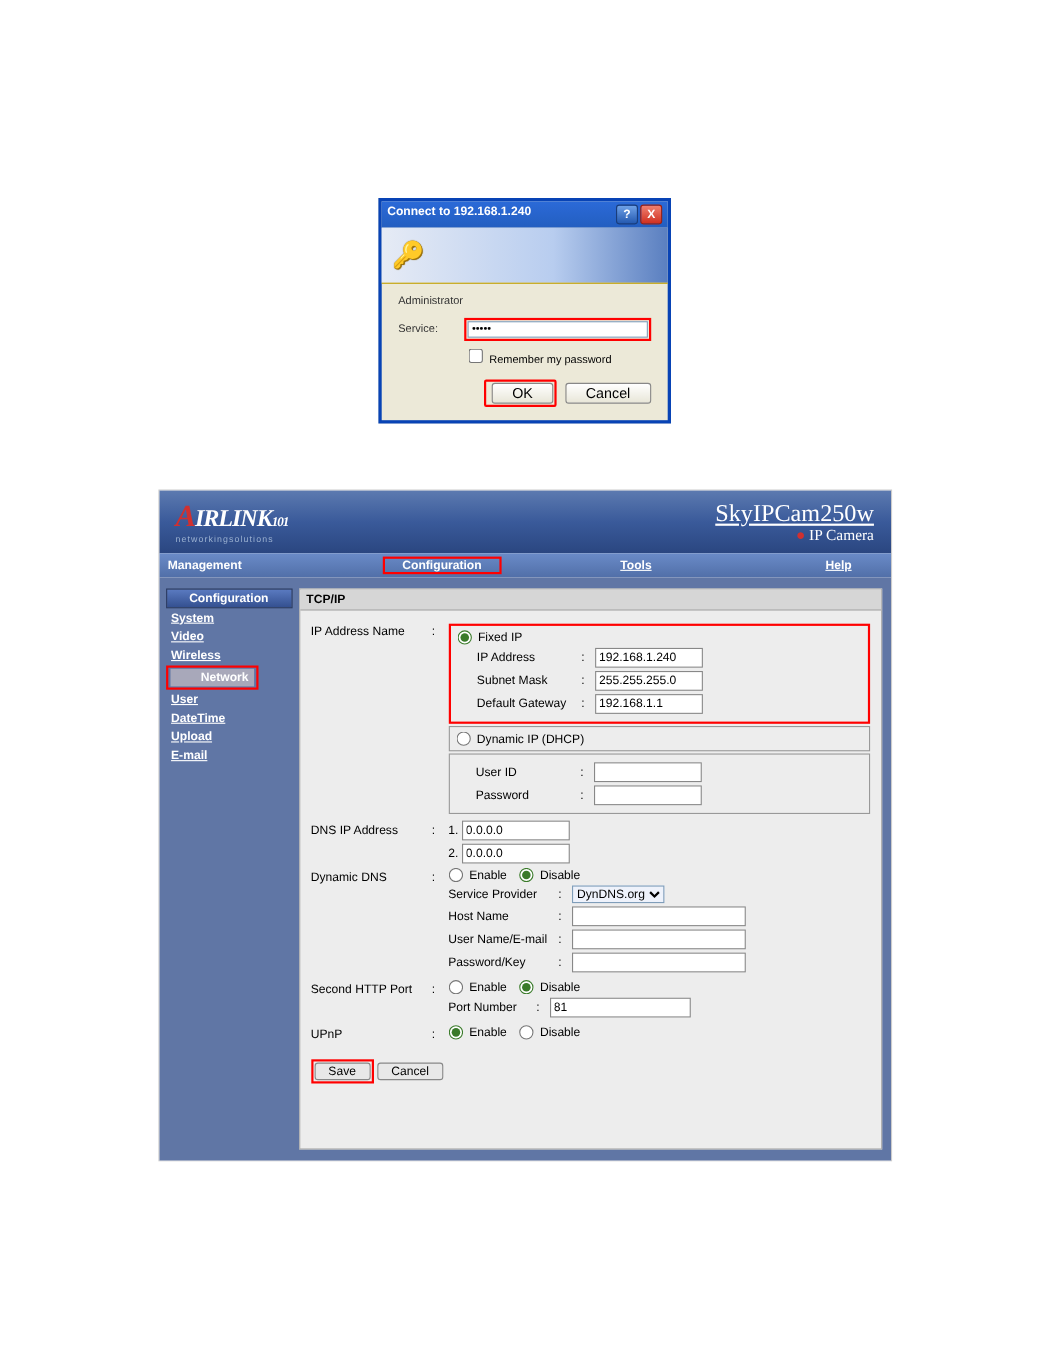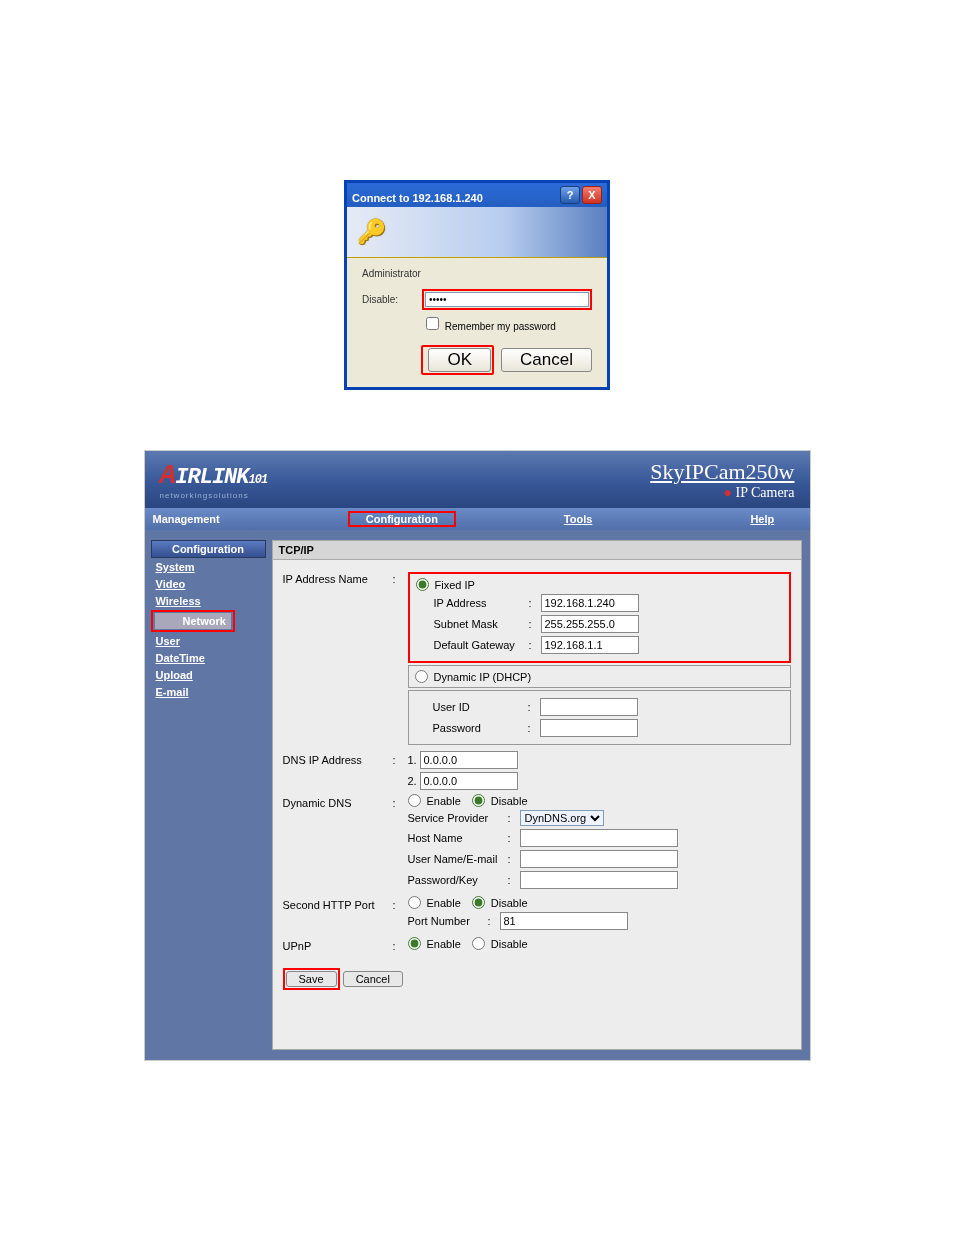--- a/index.html
+++ b/index.html
@@ -19,21 +19,21 @@
   background: #ece9d8;
 }
 .auth-title {
   background: linear-gradient(to bottom, #2b6ad8, #235ec0);
   color: white;
   font-weight: bold;
   font-size: 11px;
   padding: 3px 5px;
   display: flex;
   justify-content: space-between;
-  align-items: flex-end;
+  align-items: flex-start;
 }
 .titlebar-buttons { display:flex; gap:2px; }
 .help-btn, .close-btn {
   width: 18px; height: 16px; border-radius:3px;
   display:flex; align-items:center; justify-content:center;
   font-weight:bold; font-size:11px;
   background: linear-gradient(to bottom,#6fa2e8,#2459b0);
   border:1px solid #1a3d7a;
 }
 .close-btn { background: linear-gradient(to bottom,#f08070,#d03020); border-color:#a02010; color:white; }
@@ -48,34 +48,34 @@
 .auth-row { display:flex; align-items:center; margin:4px 0; }
 .auth-label { width: 60px; color:#333; font-size:10px; }
 .auth-info { color:#333; font-size:10px; margin-bottom:10px; }
 .auth-field-wrap { border:2px solid red; padding:1px; flex:1; }
 .auth-dialog input[type=text], .auth-dialog input[type=password] {
   width:100%; box-sizing:border-box; font-size:10px; padding:1px 3px;
   border:1px solid #7f9db9;
 }
 .auth-footer { text-align:right; padding:0 15px 12px 0; }
 .auth-btn {
-  font-size:17px; padding:1px 18px; background:linear-gradient(to bottom,#fff,#e8e6d8);
+  font-size:13px; padding:1px 18px; background:linear-gradient(to bottom,#fff,#e8e6d8);
   border:1px solid #888; border-radius:3px; margin-left:4px;
 }
 .ok-red { border:2px solid red; display:inline-block; padding:1px; border-radius:2px;}
 .remember { margin-left:60px; font-size:10px; margin-top:4px; }
 
 
 .camui { width: 665px; margin:0 auto; border:1px solid #ccc; }
 .cam-header {
   height:57px; background: linear-gradient(to bottom,#5c7ab0 0%, #3a5a9a 50%, #2a4680 100%);
   display:flex; justify-content:space-between; align-items:center;
   padding:0 15px;
 }
-.logo-text { font-family: Liberation Mono, monospace; font-weight:bold; font-size:22px; color:white; font-style:italic; letter-spacing:-1px;}
+.logo-text { font-family: Liberation Serif, serif; font-weight:bold; font-size:22px; color:white; font-style:italic; letter-spacing:-1px;}
 .logo-a { color:#d03030; font-size:28px; }
 .logo-sub { font-size:8px; color:#9ab0d0; letter-spacing:1px; display:block; font-style:normal;}
 .product { text-align:right; color:white; }
 .product-main { font-family: 'Times New Roman', serif; font-size:22px;text-decoration:underline; }
 .product-sub { font-family:'Times New Roman', serif; font-size:14px; color:#fff;}
 .product-sub .red { color:#d03030; }
 .cam-nav {
   background: linear-gradient(to bottom,#6a8bc8,#516fa8);
   display:flex; align-items:center;
   color:white; font-size:11px; font-weight:bold; height:22px;gap:28px;
@@ -126,21 +126,21 @@
         <span class="help-btn">?</span>
         <span class="close-btn">X</span>
       </span>
     </div>
     <div class="auth-header">
       <span class="key-icon">🔑</span>
     </div>
     <div class="auth-body">
       <div class="auth-info">Administrator</div>
       <div class="auth-row">
-        <span class="auth-label">Disable:</span>
+        <span class="auth-label">Service:</span>
         <span class="auth-field-wrap"><input type="text" value="•••••" style=""></span>
       </div>
       <div class="remember">
         <input type="checkbox" style="">
         <span>Remember my password</span>
       </div>
     </div>
     <div class="auth-footer">
       <span class="ok-red"><button class="auth-btn">OK</button></span>
       <button class="auth-btn">Cancel</button>

